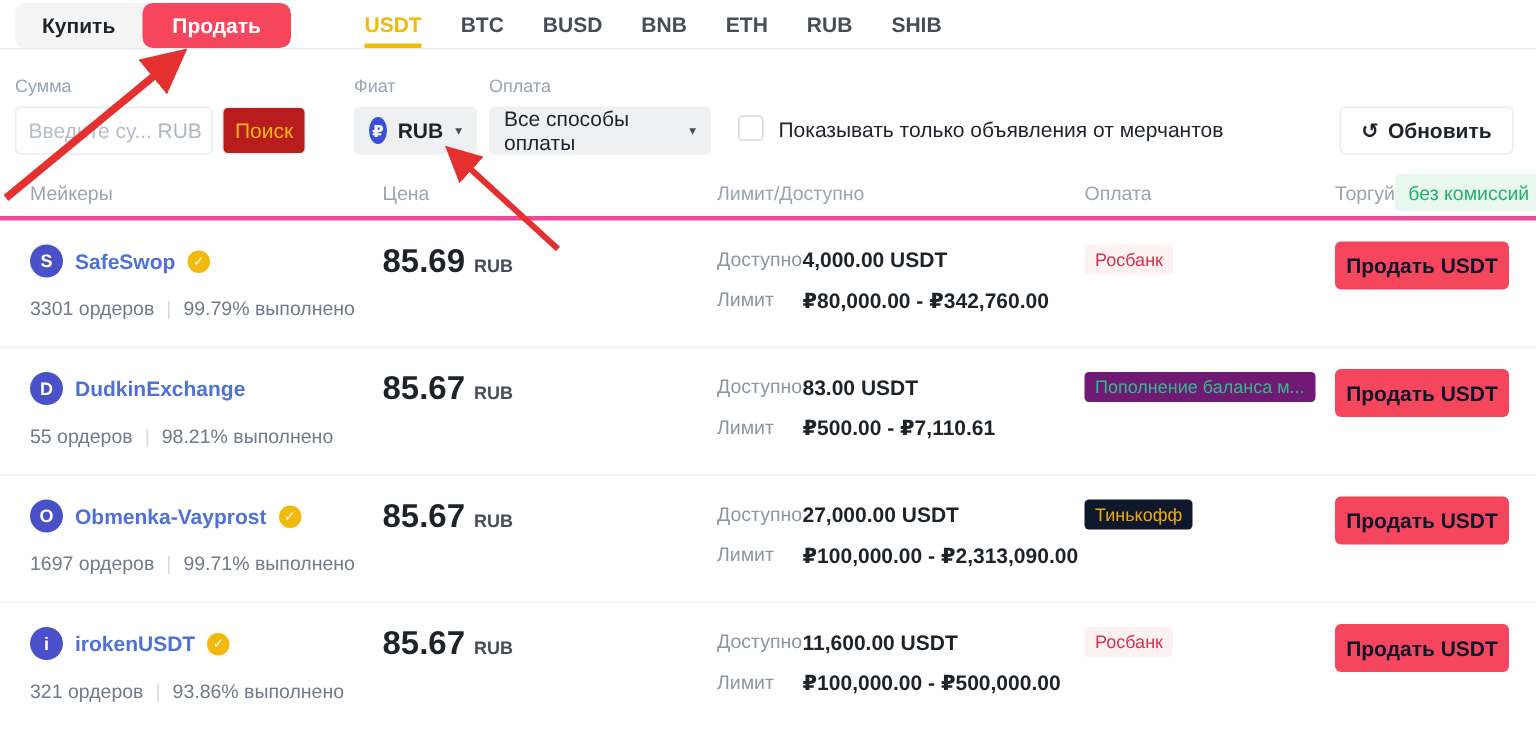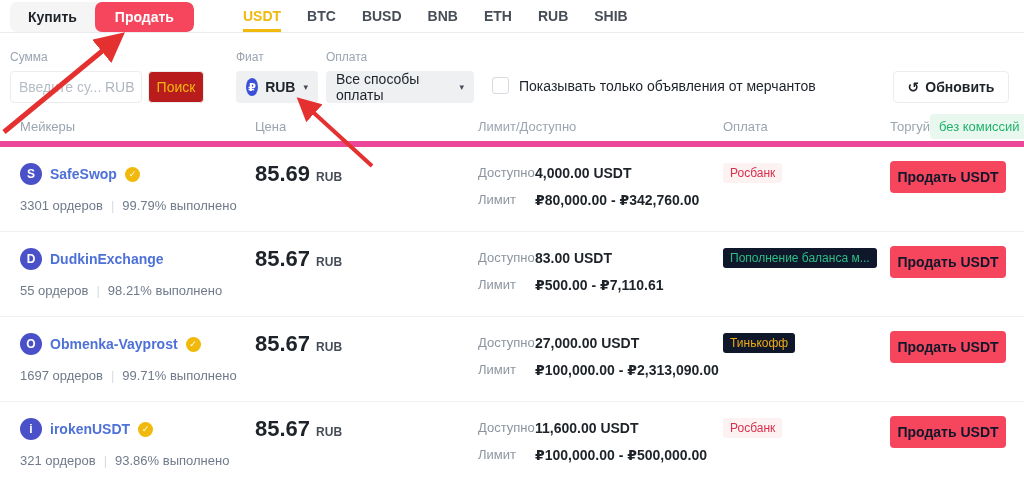--- a/index.html
+++ b/index.html
@@ -32,21 +32,21 @@
   .fiat-icon { width:18px; height:18px; border-radius:50%; background:#3b4fd8; color:#fff; font-size:11px; font-weight:700; display:flex; align-items:center; justify-content:center; margin-right:7px; }
   .caret { font-size:9px; color:#474d57; margin-left:auto; padding-left:8px; }
   .merchants { position:absolute; left:492px; top:43px; display:flex; align-items:flex-end; cursor:pointer; }
   .checkbox { width:17px; height:17px; border:1px solid #d5dae0; border-radius:3px; background:#fff; margin-right:10px; flex:none; }
   .merchants-label { font-size:14px; color:#1e2329; }
   .refresh-btn { position:absolute; left:893px; top:37px; width:116px; height:32px; background:#fff; border:1px solid #eaecef; border-radius:4px; display:flex; align-items:center; justify-content:center; gap:6px; font-size:14px; font-weight:700; color:#1e2329; cursor:pointer; }
   .refresh-icon { font-size:14px; font-weight:700; }
 
   
   .grid { display:grid; grid-template-columns:235px 223px 245px 167px 1fr; padding-left:20px; }
-  .thead { position:absolute; top:112px; left:0; right:0; height:35px; border-bottom:6px solid #ec4899; align-items:center; }
+  .thead { position:absolute; top:112px; left:0; right:0; height:35px; border-bottom:3px solid #ec4899; align-items:center; }
   .th { font-size:13px; color:#9aa5b1; }
   .th-trade { display:flex; align-items:center; justify-content:space-between; padding-right:0; }
   .fee-badge { background:#e8f8ef; color:#20b26c; font-size:13px; padding:5px 9px 5px 9px; border-radius:4px 0 0 4px; margin-right:-1px; white-space:nowrap; }
   .rows { position:absolute; top:147px; left:0; right:0; }
   .row { height:85px; border-bottom:1px solid #f0f1f2; align-items:start; }
   .row:last-child { border-bottom:none; }
   .maker-cell { padding-top:16px; }
   .maker-line { display:flex; align-items:center; gap:8px; }
   .avatar { width:22px; height:22px; border-radius:50%; background:#4a51c8; color:#fff; font-size:12px; font-weight:700; display:flex; align-items:center; justify-content:center; flex:none; }
   .maker-name { font-size:14px; font-weight:600; color:#4e71d8; cursor:pointer; }
@@ -56,21 +56,21 @@
   .price-cell { padding-top:14px; display:flex; align-items:baseline; gap:6px; }
   .price-val { font-size:22px; font-weight:700; color:#1e2329; }
   .price-cur { font-size:12px; font-weight:600; color:#474d57; }
   .limit-cell { padding-top:18px; font-size:13px; }
   .limit-row { display:flex; margin-bottom:11px; }
   .limit-label { width:57px; color:#8c95a0; flex:none; }
   .limit-val { color:#1e2329; font-size:14px; font-weight:600; white-space:nowrap; }
   .pay-cell { padding-top:16px; }
   .pay-badge { display:inline-block; font-size:12px; padding:3px 7px; border-radius:3px; white-space:nowrap; max-width:160px; overflow:hidden; text-overflow:ellipsis; }
   .pay-red { color:#d9304e; background:#fdf2f2; }
-  .pay-green { color:#2ebd85; background:#0f172a; }
+  .pay-green { color:#2ebd85; background:#701a75; }
   .pay-yellow { color:#edaa13; background:#0f172a; }
   .trade-cell { padding-top:14px; }
   .sell-btn { width:116px; height:32px; background:#f6465d; border:none; border-radius:4px; color:#0f172a; font-size:14px; font-weight:700; font-family:inherit; cursor:pointer; }
 
   
   .arrows { position:absolute; inset:0; width:1024px; height:492px; pointer-events:none; z-index:50; }
 </style>
 </head>
 <body>
 

